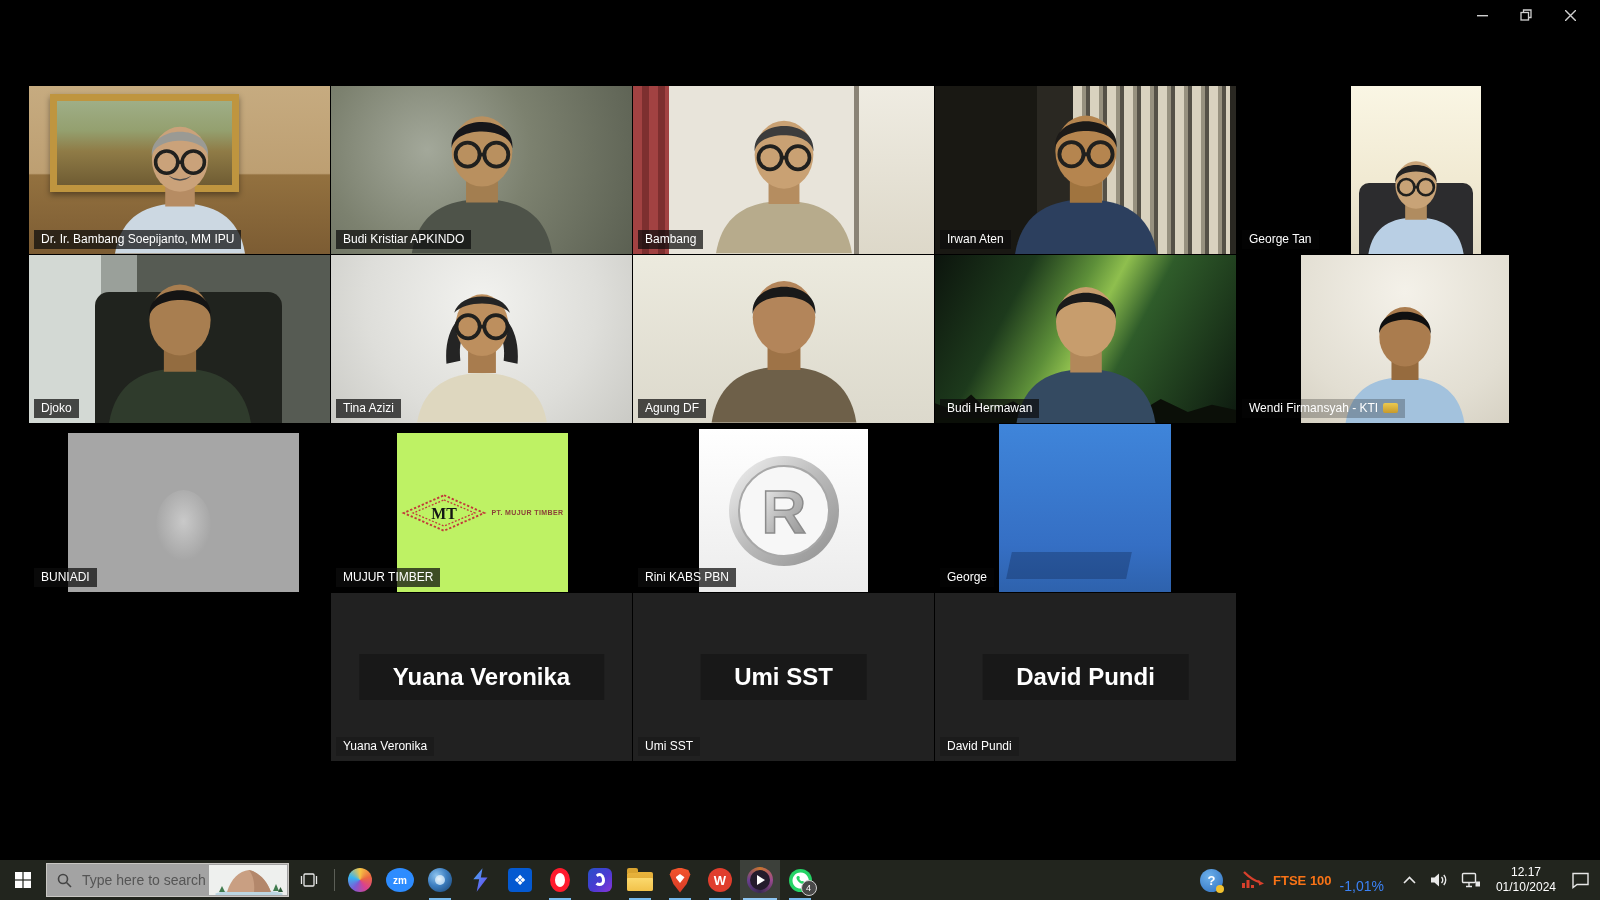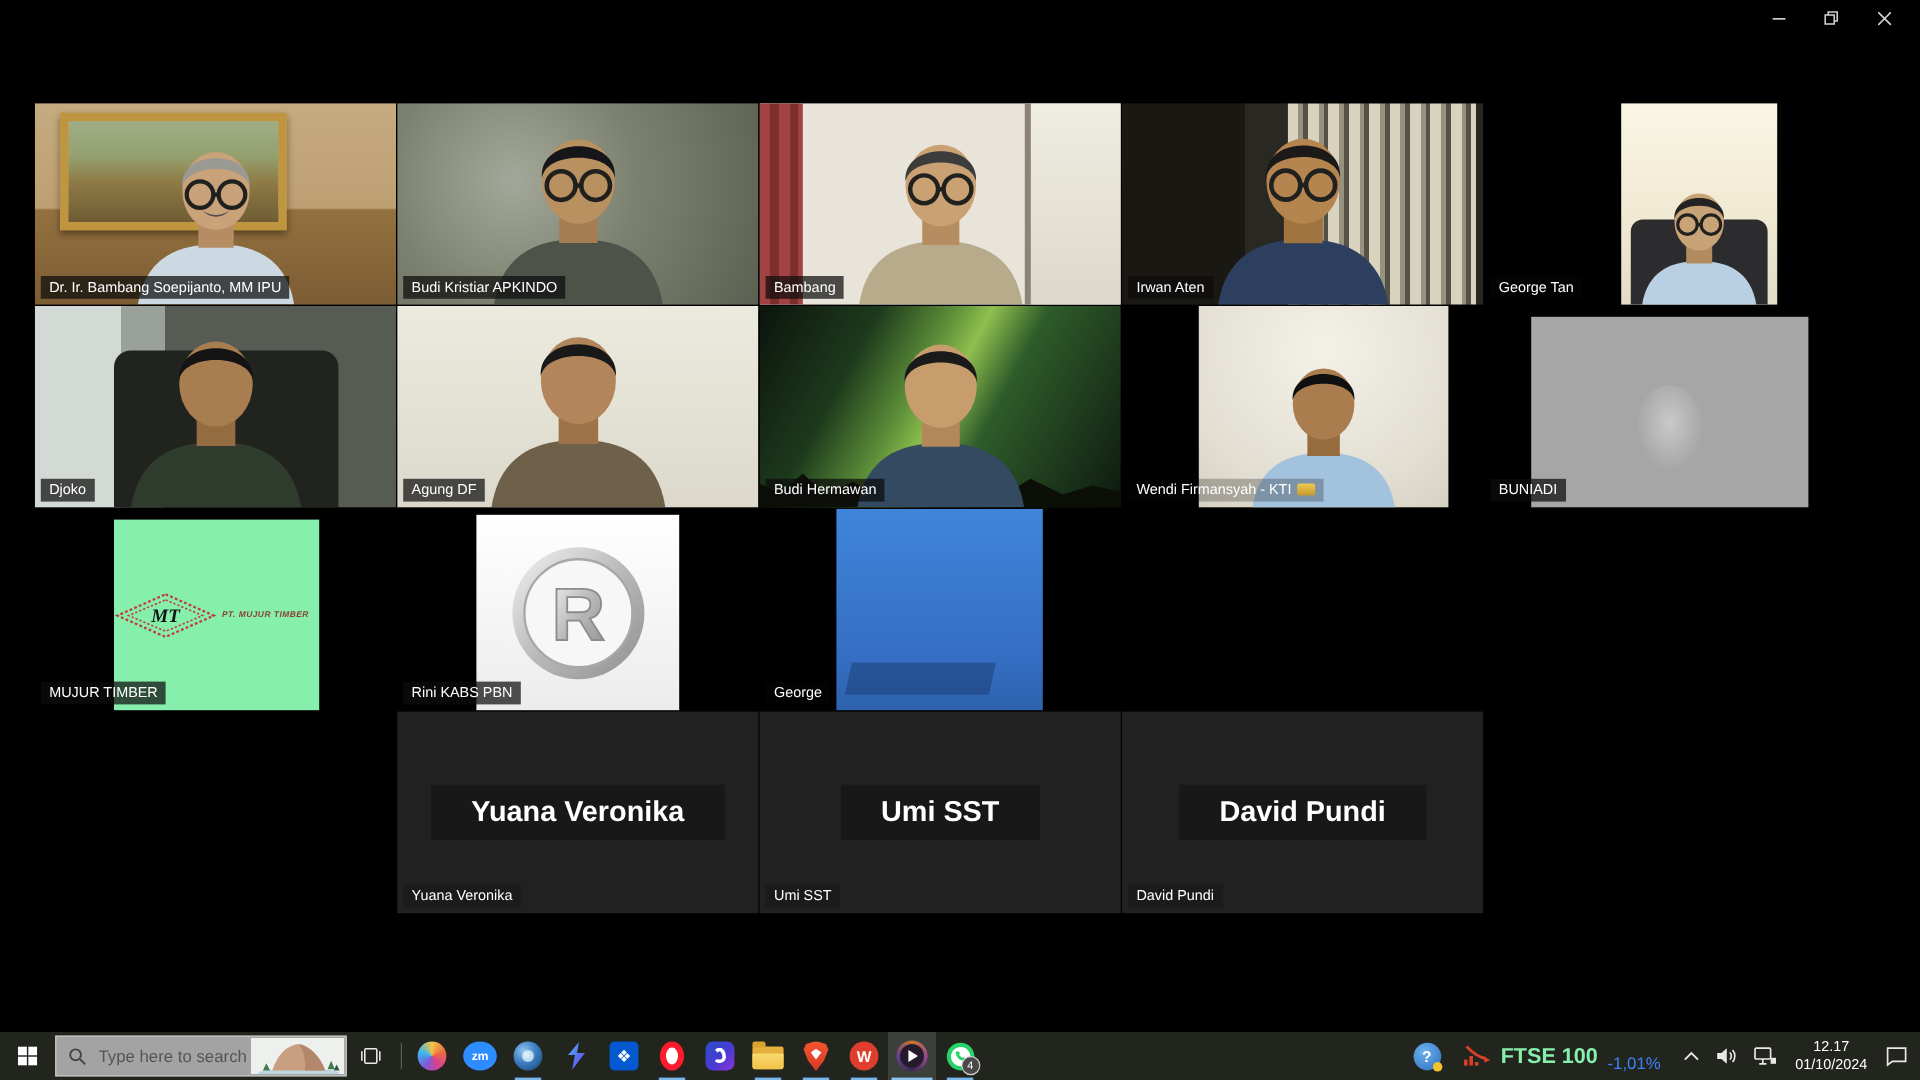--- a/index.html
+++ b/index.html
@@ -37,21 +37,21 @@
   .chair{position:absolute;bottom:0;left:6%;width:88%;height:42%;background:#2c2c2e;border-radius:10px 10px 0 0;}
   .sc-djoko{background:linear-gradient(90deg,#d3d9d4 0 24%,#9aa09a 24% 36%,#565b53 36% 100%);}
   .djoko-chair{position:absolute;bottom:0;left:22%;width:62%;height:78%;background:#20231e;border-radius:14px 14px 0 0;}
   .sc-tina{background:radial-gradient(circle at 50% 28%,#f2f2ef 0%,#dededa 60%,#cacac5 100%);}
   .sc-agung{background:linear-gradient(180deg,#eceade 0%,#dcd9cc 100%);}
   .sc-hermawan{background:linear-gradient(118deg,#0c140d 0%,#1d3a1c 26%,#5d8f39 42%,#8fbf4e 50%,#2f5c2a 62%,#0d190f 100%);}
   .trees{position:absolute;bottom:0;left:0;width:100%;height:26%;background:#0b0f08;clip-path:polygon(0 100%,0 55%,6% 70%,12% 35%,18% 75%,26% 50%,33% 80%,42% 40%,50% 78%,58% 55%,66% 82%,75% 45%,84% 75%,92% 58%,100% 70%,100% 100%);}
   .sc-wendi-v{background:radial-gradient(circle at 50% 22%,#f4f1e9 0%,#e2ded2 70%,#d6d1c3 100%);}
   .sc-buniadi-v{background:#a6a6a6;}
   .blob{position:absolute;left:38%;top:36%;width:24%;height:44%;border-radius:50% 50% 40% 40%;background:radial-gradient(ellipse at 50% 45%,#c9c9c9 0%,rgba(166,166,166,0) 72%);}
-  .sc-mujur-v{background:#86efac;display:flex;align-items:center;justify-content:flex-start;font-style:italic;}
+  .sc-mujur-v{background:#bef264;display:flex;align-items:center;justify-content:center;}
   .mt-wrap{display:flex;align-items:center;gap:4px;}
   .mt-co{font-size:7px;color:#8a4038;font-weight:bold;letter-spacing:.4px;}
   .sc-rini-v{background:linear-gradient(180deg,#fff 0%,#ececec 100%);display:flex;align-items:center;justify-content:center;}
   .sc-george-v{background:linear-gradient(180deg,#3f85da 0%,#356fc4 72%,#2e62ad 100%);}
   .g-shape{position:absolute;bottom:8%;left:6%;width:70%;height:16%;background:rgba(18,40,84,.35);transform:skewX(-12deg);}
 
   
   .taskbar{position:absolute;left:0;bottom:0;width:1600px;height:40px;background:#22251e;display:flex;align-items:stretch;z-index:60;}
   .tb-start{width:46px;display:flex;align-items:center;justify-content:center;background:none;border:none;cursor:pointer;}
   .tb-search{width:243px;background:#a3a3a3;border:1px solid #c9c7c3;display:flex;align-items:center;gap:8px;margin:3px 0;position:relative;padding-left:10px;box-sizing:border-box;}
@@ -60,21 +60,21 @@
   .search-art{position:absolute;right:1px;top:1px;bottom:1px;width:78px;overflow:hidden;}
   .tb-btn,.tb-app{width:40px;display:flex;align-items:center;justify-content:center;position:relative;background:none;border:none;cursor:pointer;}
   .tb-sep{width:1px;background:#5c5f57;margin:9px 5px;}
   .tb-app.run::after{content:"";position:absolute;left:9px;right:9px;bottom:0;height:2px;background:#76b9ed;}
   .tb-app.active{background:#3c403a;}
   .tb-app.active::after{left:3px;right:3px;background:#8ec6f2;}
   .tb-spacer{flex:1;}
   .tray{display:flex;align-items:center;padding-right:4px;}
   .tray-btn{min-width:28px;height:40px;display:flex;align-items:center;justify-content:center;background:none;border:none;position:relative;cursor:pointer;}
   .stock{display:flex;align-items:center;gap:8px;padding:0 12px;cursor:pointer;background:none;border:none;}
-  .stock-name{color:#86efac;font-size:18px;font-weight:bold;white-space:nowrap;}
+  .stock-name{color:#f97316;font-size:13px;font-weight:bold;white-space:nowrap;}
   .stock-chg{color:#3b82f6;font-size:14px;white-space:nowrap;margin-top:12px;}
   .clock{color:#fff;font-size:12px;text-align:center;line-height:15px;padding:0 9px;cursor:default;}
 
   
   .ic-circle{border-radius:50%;display:flex;align-items:center;justify-content:center;}
   .copilot{width:24px;height:24px;background:conic-gradient(#f6c544,#ec6941,#d9418f,#7b5bd6,#38b6f1,#f6c544);}
   .zoomic{width:47px;height:24px;background:#2d8cff;color:#fff;font-size:10px;font-weight:bold;}
   .tbird{width:24px;height:24px;background:radial-gradient(circle at 35% 32%,#8ec4ef 0%,#3e7fc1 45%,#16406f 100%);}
   .tbird span{width:10px;height:10px;border-radius:50%;background:radial-gradient(circle at 40% 40%,#e8f3fc,#9cc6ea);display:block;}
   .dropbox{width:24px;height:24px;border-radius:4px;background:#0459d1;color:#fff;font-size:14px;display:flex;align-items:center;justify-content:center;}
@@ -220,20 +220,31 @@
         <div class="djoko-chair"></div>
         <svg class="avatar" style="width:76%;height:96%;--skin:#a87e50;--skin2:#936c40;--hair:#141414;--shirt:#2f3b2c" viewBox="0 0 120 100" preserveAspectRatio="xMidYMax meet">
           <use href="#av-man"></use>
         </svg>
       </div>
       <div class="name-tag">
           <span>Djoko</span>
         </div>
     </div>
 
+    <div class="tile">
+      <div class="vid full sc-tina">
+        <svg class="avatar" style="width:68%;height:92%;--skin:#bd8f5e;--skin2:#a87c4e;--hair:#242424;--shirt:#ded7bf" viewBox="0 0 120 100" preserveAspectRatio="xMidYMax meet">
+          <use href="#av-woman"></use>
+            <use href="#av-glasses"></use>
+        </svg>
+      </div>
+      <div class="name-tag">
+          <span>Tina Azizi</span>
+        </div>
+    </div>
 
     <div class="tile">
       <div class="vid full sc-agung">
         <svg class="avatar" style="width:78%;height:98%;--skin:#b3855a;--skin2:#9e7347;--hair:#191919;--shirt:#6e6049" viewBox="0 0 120 100" preserveAspectRatio="xMidYMax meet">
           <use href="#av-man"></use>
         </svg>
       </div>
       <div class="name-tag">
           <span>Agung DF</span>
         </div>

